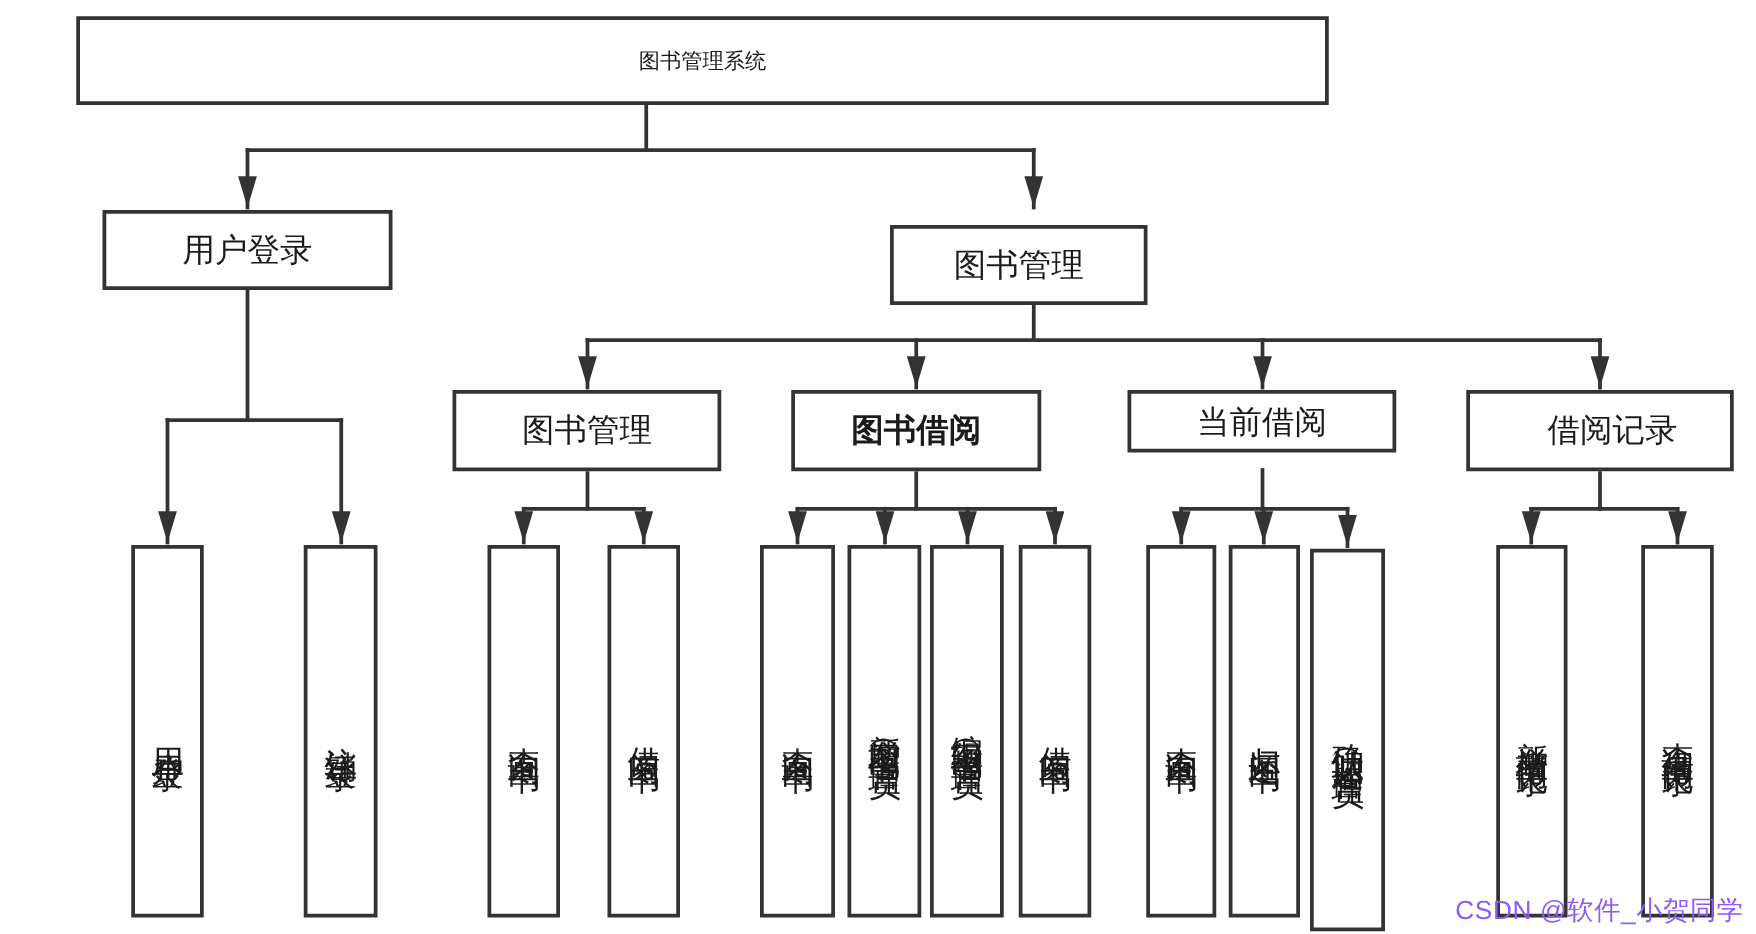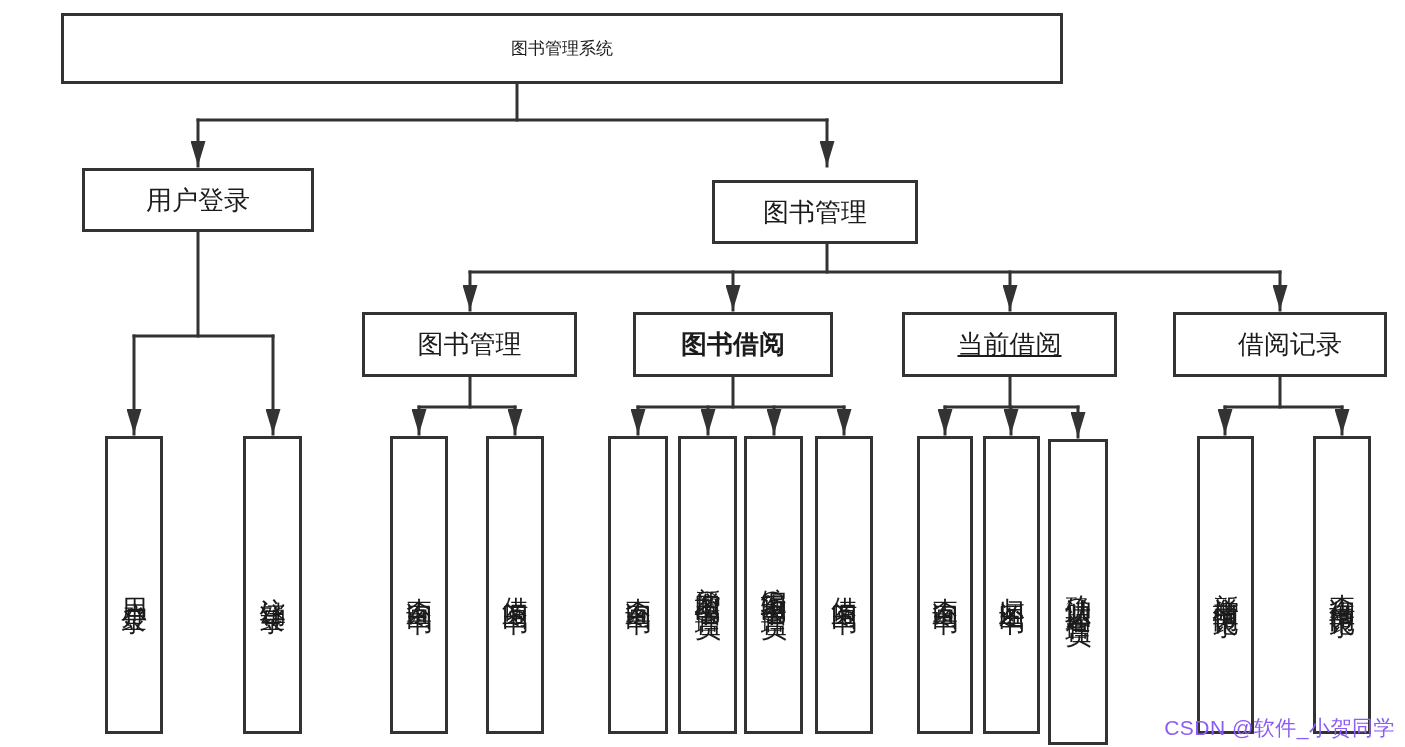--- a/index.html
+++ b/index.html
@@ -27,21 +27,21 @@
     align-items: center;
     justify-content: center;
     text-align: center;
   }
   .root-box  { left: 21px;  top: 13px;  width: 1002px; height: 71px; font-size: 17px; margin-left: 40px; }
   .branch    { font-size: 26px; }
   .n-user    { left: 82px;   top: 168px; width: 232px; height: 64px; }
   .n-mgmt    { left: 712px;  top: 180px; width: 206px; height: 64px; }
   .n-newbook { left: 362px;  top: 312px; width: 215px; height: 65px; }
   .n-borrow  { left: 633px;  top: 312px; width: 200px; height: 65px; font-weight: bold; }
-  .n-current { left: 902px;  top: 312px; width: 215px; height: 65px; text-decoration: underline; }
+  .n-current { left: 902px;  top: 312px; width: 215px; height: 50px; }
   .n-records { left: 1173px; top: 312px; width: 214px; height: 65px; padding-left: 20px; }
   .leaf { top: 436px; height: 298px; }
   .leaf .vtext {
     writing-mode: vertical-rl;
     text-orientation: mixed;
     font-size: 26px;
     letter-spacing: 4px;
     line-height: 1.05;
     white-space: nowrap;
   }

